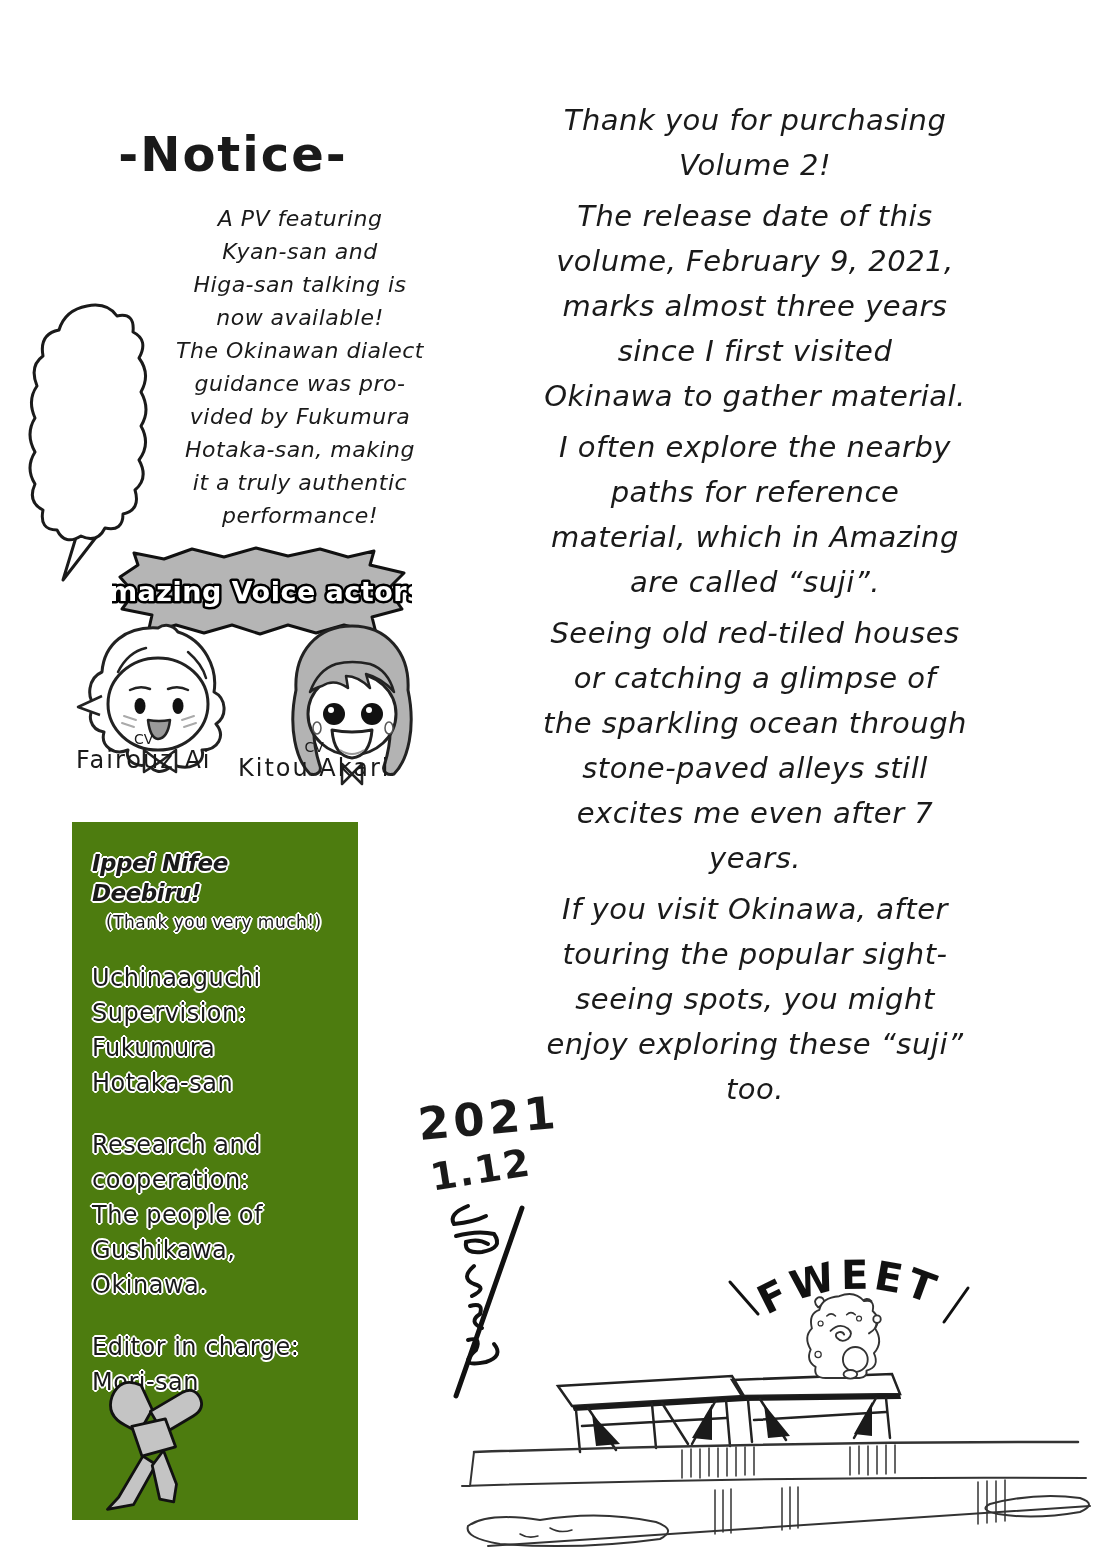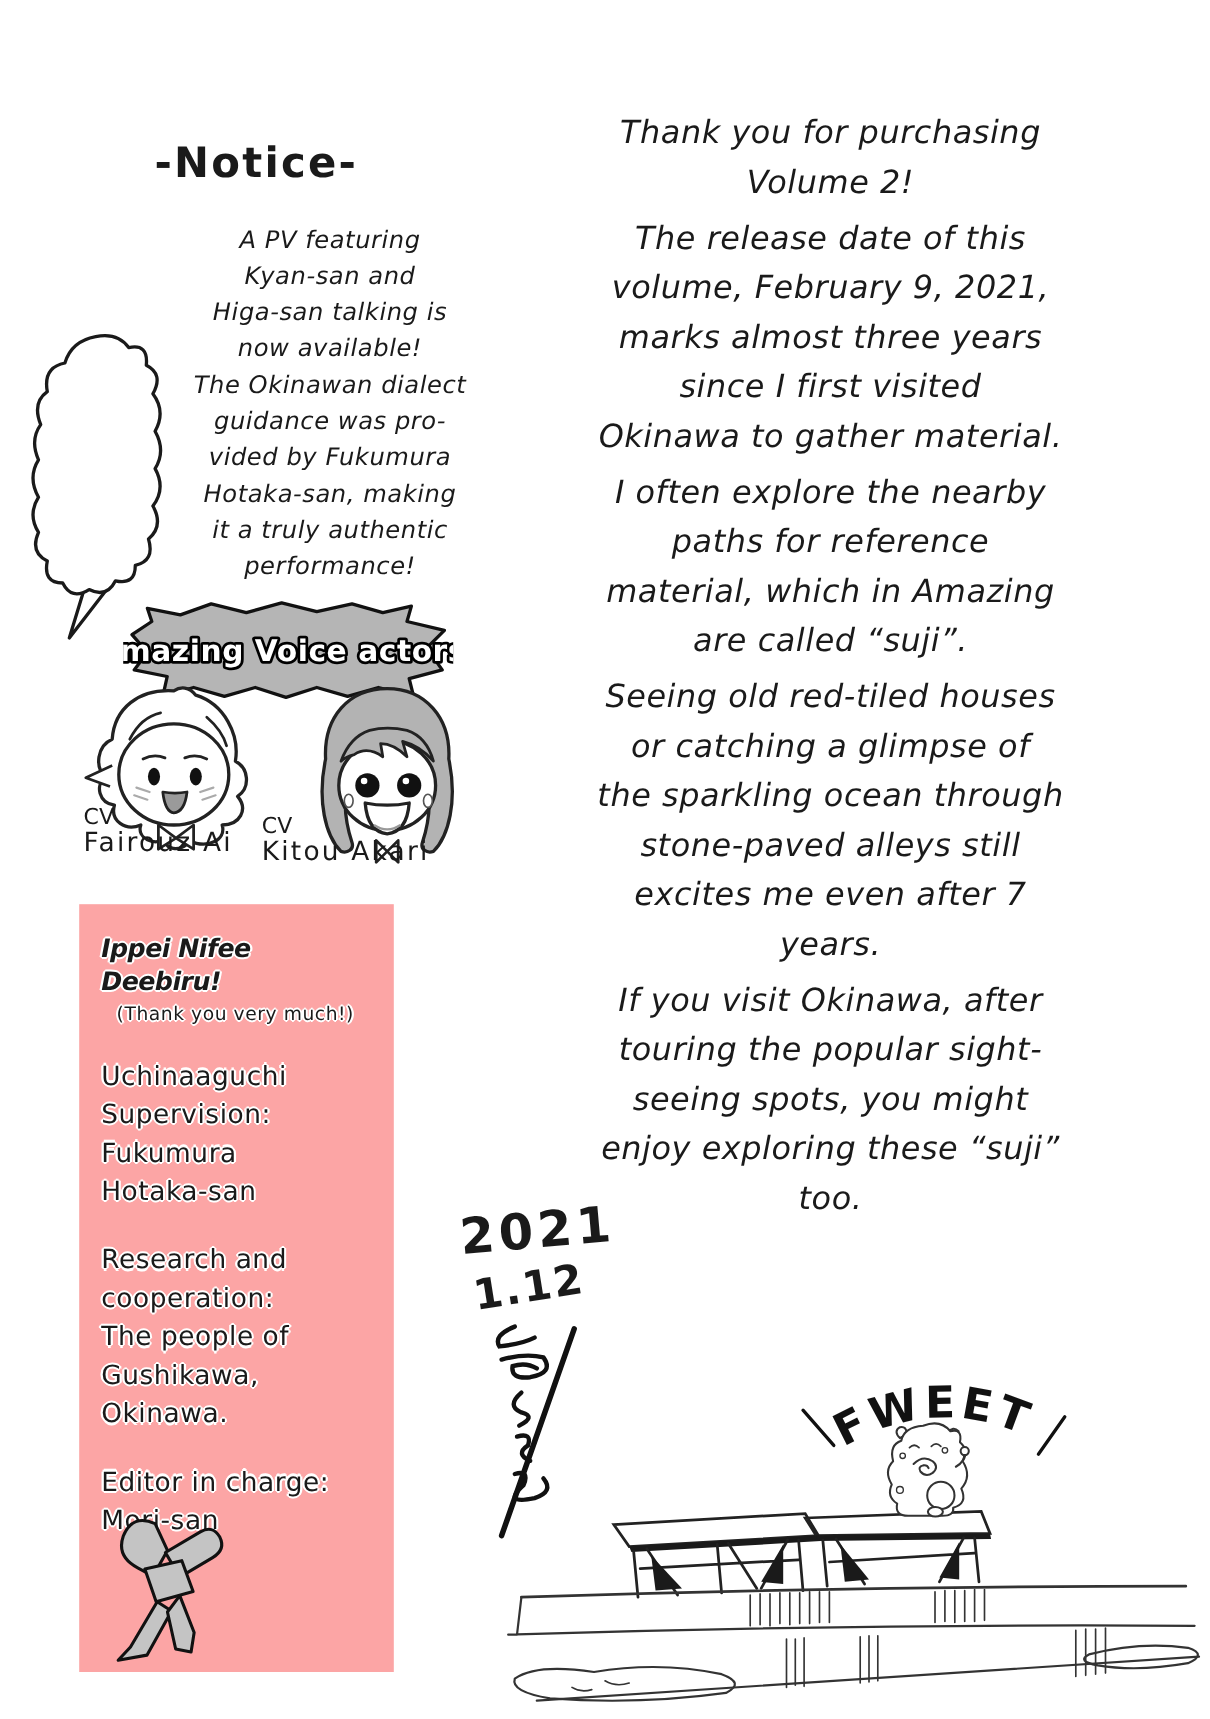--- a/index.html
+++ b/index.html
@@ -7,40 +7,40 @@
   .page {
     position: relative; width: 1100px; height: 1563px;
     background: #ffffff; overflow: hidden;
     font-family: "DejaVu Sans", sans-serif; color: #1a1a1a;
   }
   .abs { position: absolute; }
   .hw { white-space: pre-line; letter-spacing: 0.5px; }
 
   
   .notice-title { left: 118px; top: 126px; width: 230px; text-align: center;
-    font-size: 38px; font-weight: bold; letter-spacing: 2px; }
+    font-size: 48px; font-weight: bold; letter-spacing: 2px; }
   .notice-body { left: 150px; top: 202px; width: 300px; text-align: center;
     font-size: 22px; line-height: 33px; font-style: italic; }
   .bubble-svg { left: 25px; top: 298px; width: 130px; height: 290px; }
   .bubble-text { left: 30px; top: 364px; width: 118px; text-align: center;
     font-size: 21px; line-height: 30px; }
   .banner-svg { left: 112px; top: 543px; width: 300px; height: 100px; }
   .banner-text { font-size: 27px; font-weight: bold; fill: #fff;
     stroke: #000; stroke-width: 5px; paint-order: stroke; stroke-linejoin: round;
     letter-spacing: 0.5px; }
   .chibi-svg { left: 66px; top: 610px; width: 378px; height: 190px; }
   .cv-block { line-height: 1; }
-  .cv-block .cv-small { display: block; font-size: 20px; margin: 0 0 2px 0; }
+  .cv-block .cv-small { display: block; font-size: 14px; margin: 0 0 2px 0; text-align: center; }
   .cv-block .cv-name { font-size: 24px; letter-spacing: 2px; }
   .cv-left  { left: 76px;  top: 732px; }
   .cv-right { left: 238px; top: 740px; }
 
   
   .credits-box { left: 72px; top: 822px; width: 286px; height: 698px;
-    background: #fca5a5; padding: 26px 20px; position: absolute; }
+    background: #4d7c0f; padding: 26px 20px; position: absolute; }
   .halo { text-shadow: 2px 0 0 #fff, -2px 0 0 #fff, 0 2px 0 #fff, 0 -2px 0 #fff,
     1px 1px 0 #fff, -1px -1px 0 #fff, 1px -1px 0 #fff, -1px 1px 0 #fff; }
   .credits-title { font-size: 23px; line-height: 30px; font-weight: bold;
     font-style: italic; letter-spacing: -0.5px; }
   .credits-subtitle { font-size: 17px; line-height: 24px; margin: 2px 0 12px 14px; }
   .credits-entry { font-size: 24px; line-height: 35px; margin-top: 27px; }
   .ribbon-svg { position: absolute; left: 16px; top: 552px; width: 135px; height: 140px; }
 
   
   .afterword { left: 438px; top: 98px; width: 634px; text-align: center;

